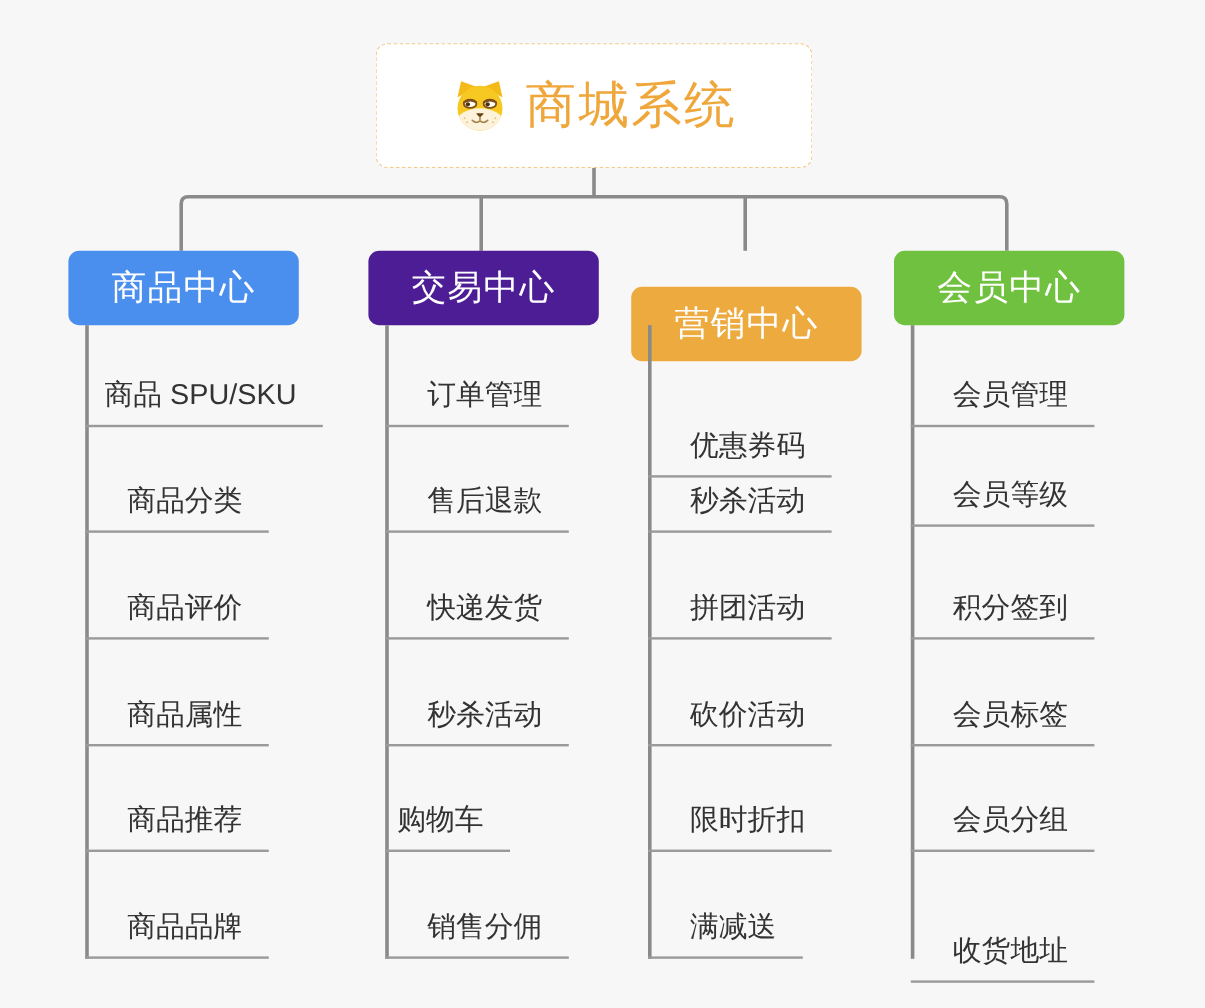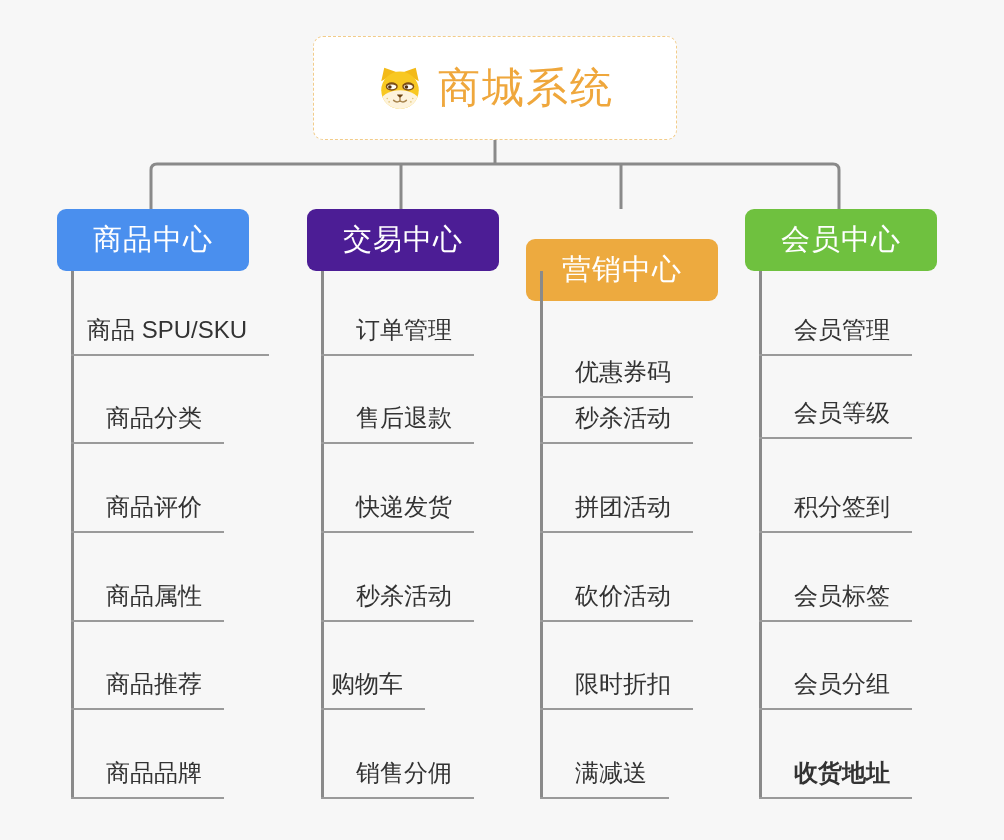--- a/index.html
+++ b/index.html
@@ -166,17 +166,17 @@
       <div class="column" style="left: 745px;">
         <div class="branch-header" style="background: rgb(111, 193, 63);">
           <span>会员中心</span>
         </div>
         <div class="vline"></div>
         <div class="item" style="top: 313px;">会员管理</div>
         <div class="item" style="top: 396px;">会员等级</div>
         <div class="item" style="top: 490px;">积分签到</div>
         <div class="item" style="top: 579px;">会员标签</div>
         <div class="item" style="top: 667px;">会员分组</div>
-        <div class="item" style="top: 756px; font-weight: bold;">收货地址</div>
+        <div class="item" style="top: 776px;">收货地址</div>
       </div>
     </div>
 
 </div>
 
 </body></html>

